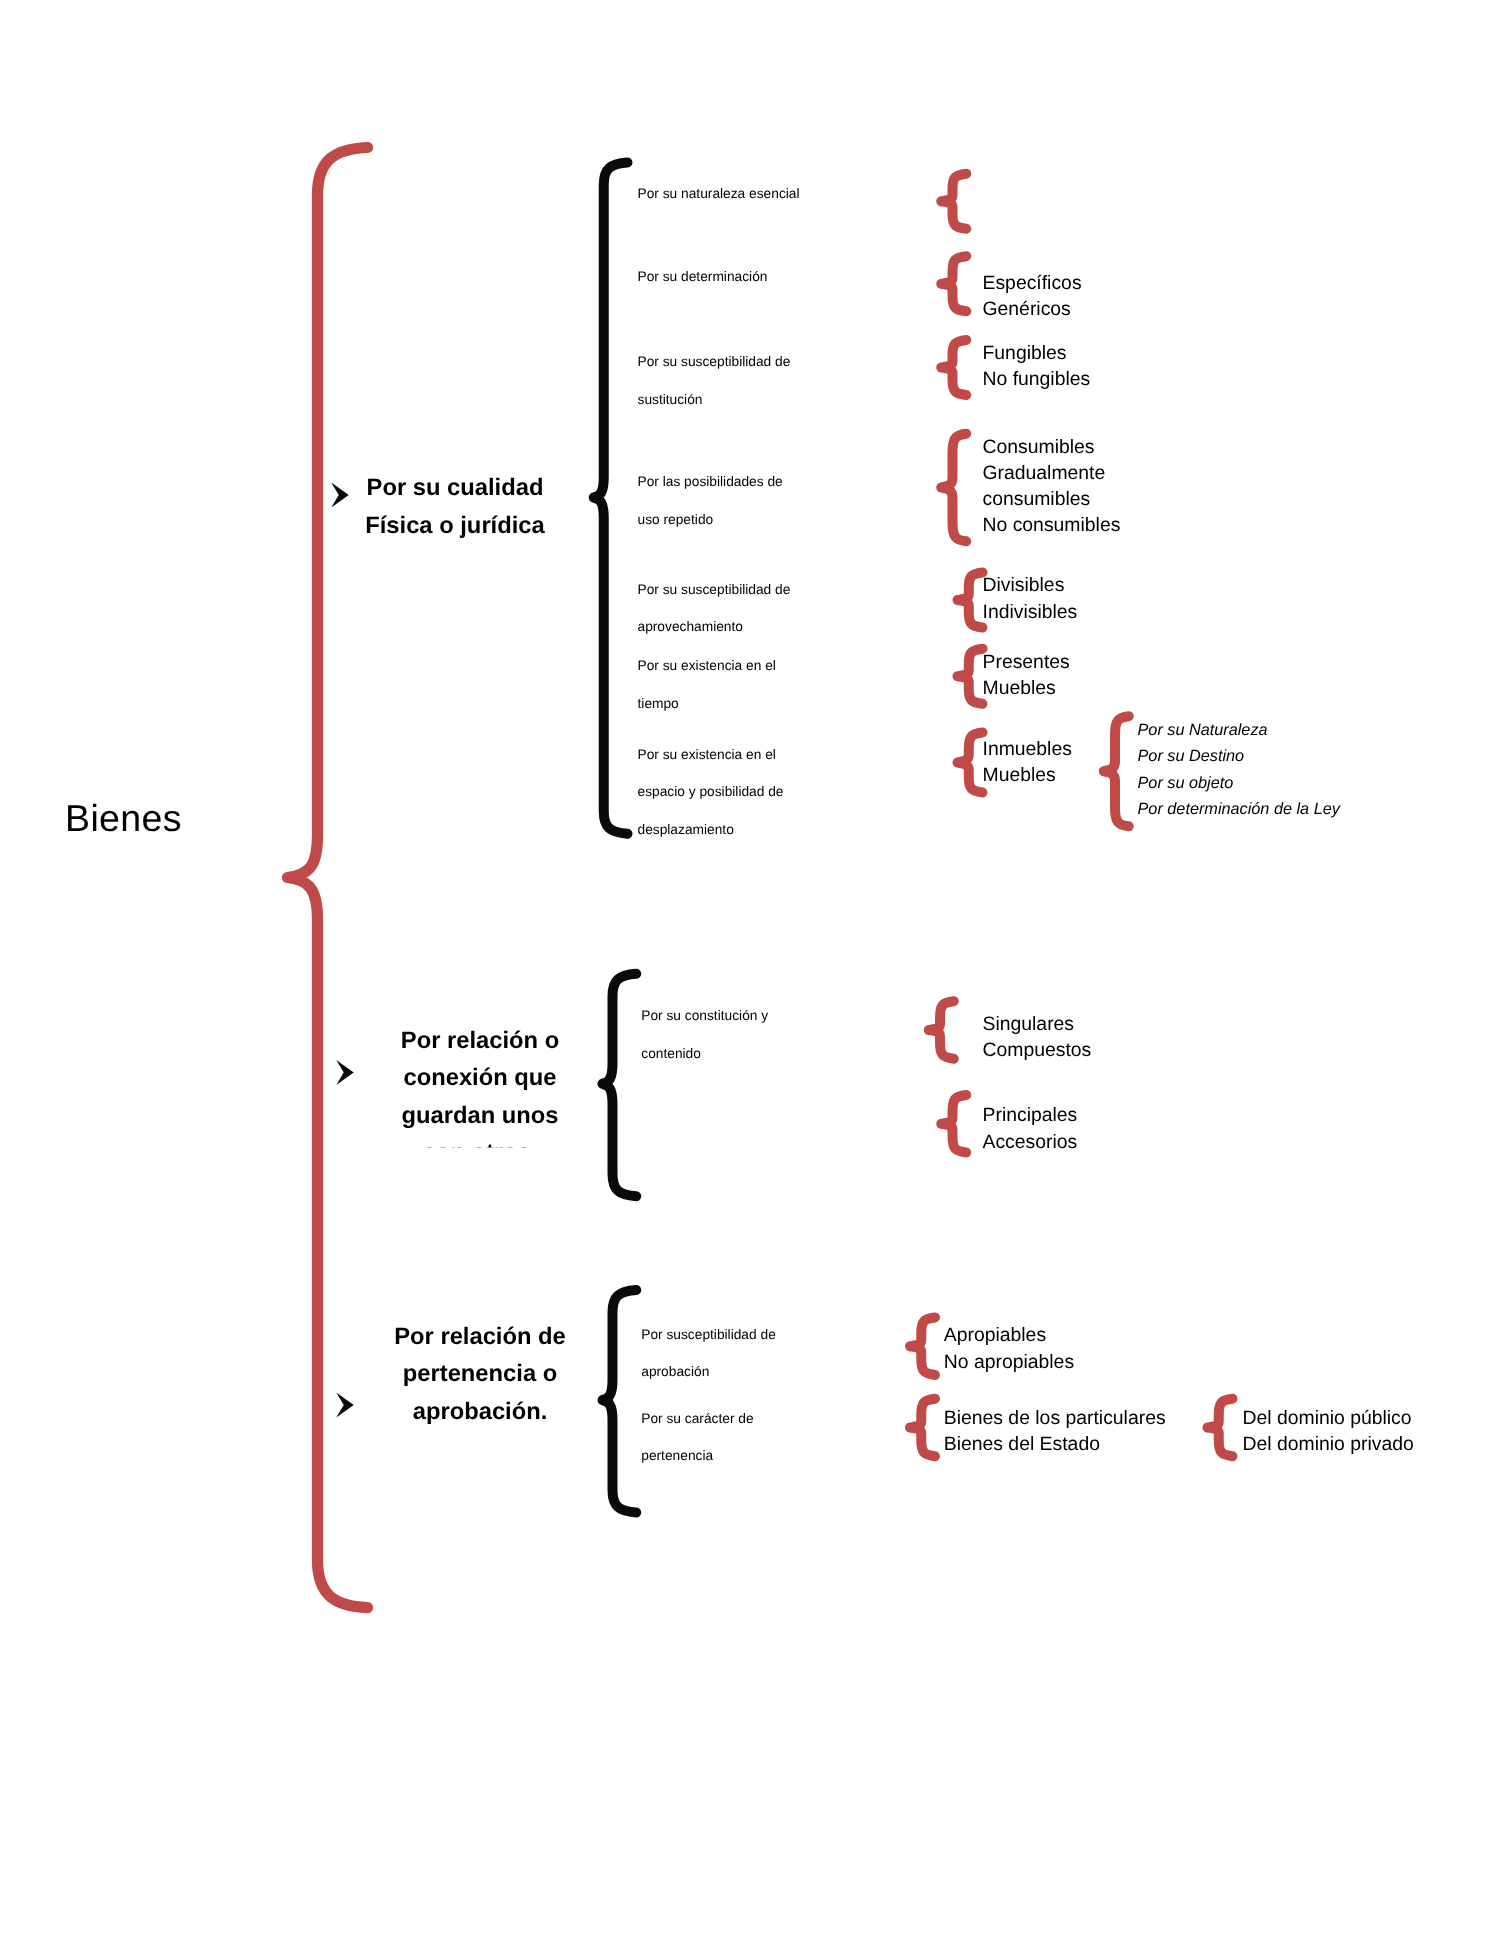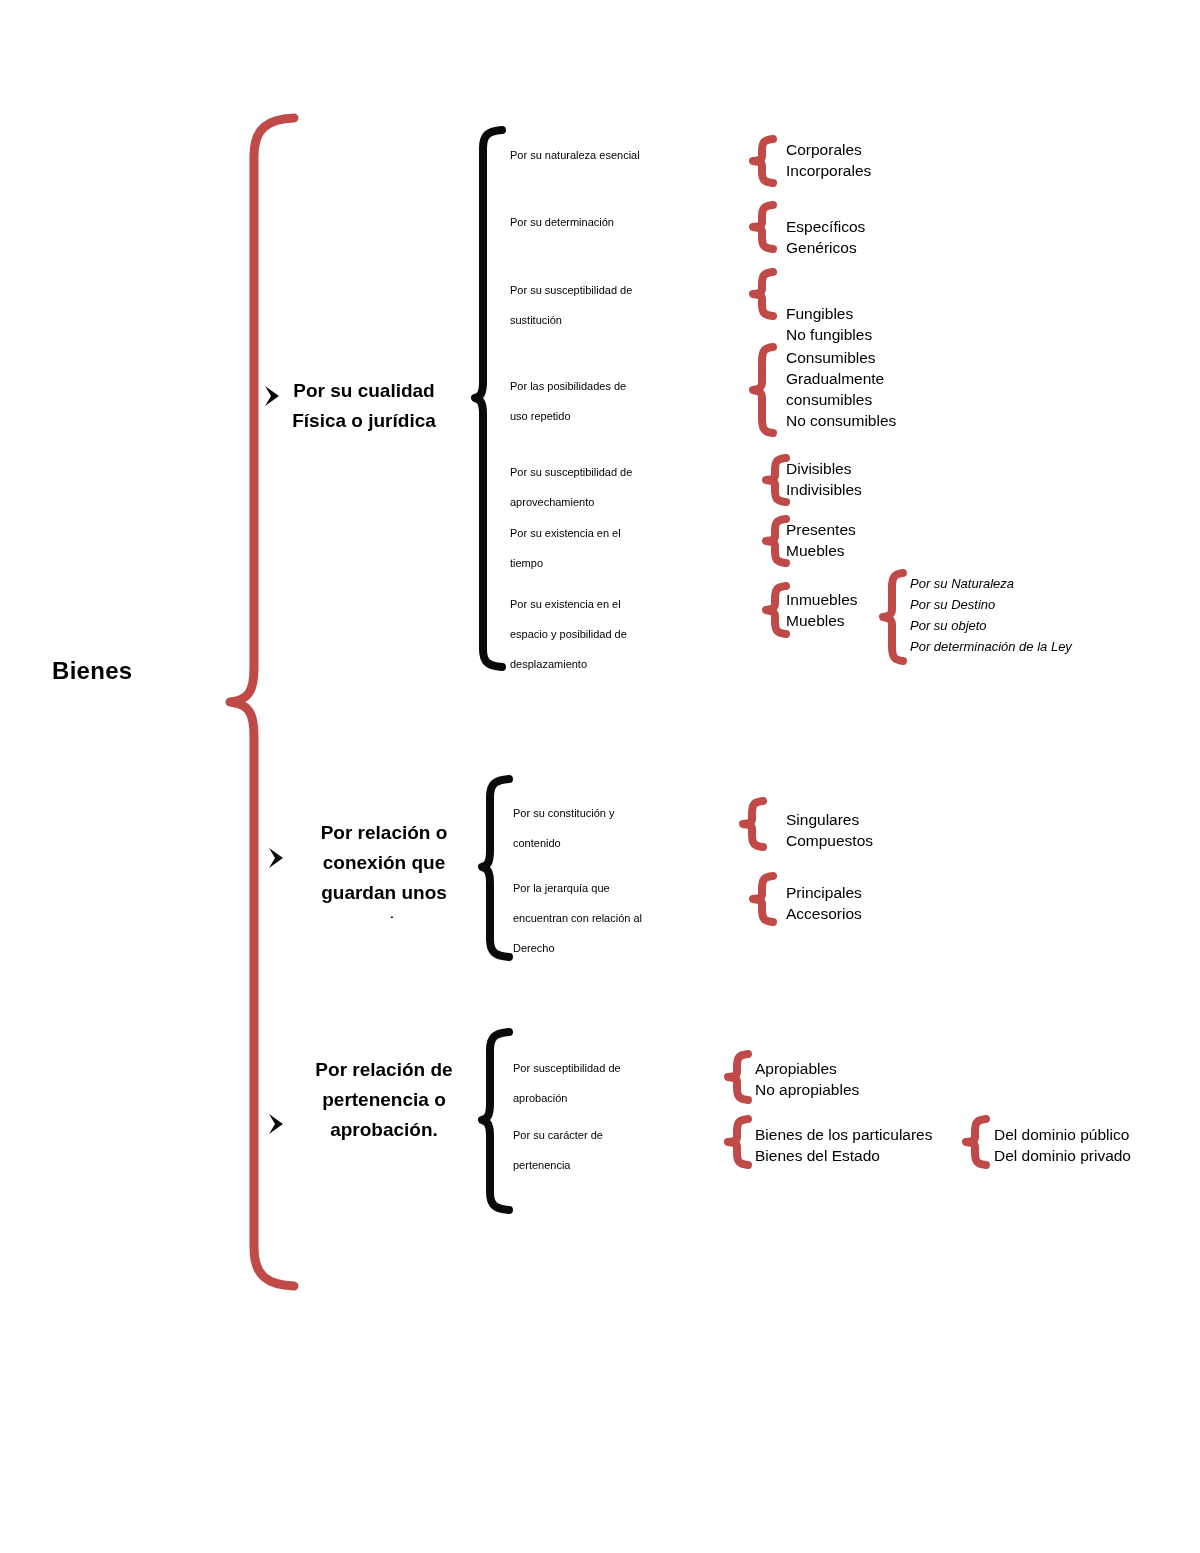--- a/index.html
+++ b/index.html
@@ -12,23 +12,23 @@
     position: relative;
     font-family: "Liberation Sans", sans-serif;
     color: #000000;
     overflow: hidden;
   }
   #canvas { position: absolute; inset: 0; }
 
   
   .root-label {
     position: absolute;
-    left: 52px; top: 657px;
-    font-size: 24px;
-    font-weight: bold;
+    left: 52px; top: 639px;
+    font-size: 30px;
+    font-weight: normal;
     letter-spacing: 0.3px;
     white-space: nowrap;
   }
 
   
   .brace {
     position: absolute;
     pointer-events: none;
   }
   .brace svg { display: block; overflow: visible; }
@@ -113,40 +113,38 @@
                C 9 536, 14 540, 28 541" fill="none" stroke="#0A0A0A" stroke-width="8" stroke-linecap="round" stroke-linejoin="round"></path>
     </svg>
   </div>
 
   <div class="lvl2-text" style="left:510px; top:140px; width:225px;">Por su naturaleza esencial</div>
   <div class="brace" style="left:749px; top:134px;">
     <svg width="32" height="54" viewBox="0 0 32 54">
       <path d="M 24 5 C 15 6, 13 8, 13 17 L 13 22 C 13 26, 10 26, 4 27 C 10 28, 13 28, 13 32 L 13 37 C 13 46, 15 48, 24 49" fill="none" stroke="#BF4A48" stroke-width="8" stroke-linecap="round" stroke-linejoin="round"></path>
     </svg>
   </div>
-  <div class="lvl3-text" style="left:786px; top:139px; width:180px;">Corporales
-Incorporales</div>
 
   <div class="lvl2-text" style="left:510px; top:207px; width:225px;">Por su determinación</div>
   <div class="brace" style="left:749px; top:200px;">
     <svg width="32" height="54" viewBox="0 0 32 54">
       <path d="M 24 5 C 15 6, 13 8, 13 17 L 13 22 C 13 26, 10 26, 4 27 C 10 28, 13 28, 13 32 L 13 37 C 13 46, 15 48, 24 49" fill="none" stroke="#BF4A48" stroke-width="8" stroke-linecap="round" stroke-linejoin="round"></path>
     </svg>
   </div>
   <div class="lvl3-text" style="left:786px; top:216px; width:180px;">Específicos
 Genéricos</div>
 
   <div class="lvl2-text" style="left:510px; top:275px; width:225px;">Por su susceptibilidad de
 sustitución</div>
   <div class="brace" style="left:749px; top:267px;">
     <svg width="32" height="54" viewBox="0 0 32 54">
       <path d="M 24 5 C 15 6, 13 8, 13 17 L 13 22 C 13 26, 10 26, 4 27 C 10 28, 13 28, 13 32 L 13 37 C 13 46, 15 48, 24 49" fill="none" stroke="#BF4A48" stroke-width="8" stroke-linecap="round" stroke-linejoin="round"></path>
     </svg>
   </div>
-  <div class="lvl3-text" style="left:786px; top:272px; width:180px;margin-top:31px;">Fungibles
+  <div class="lvl3-text" style="left:786px; top:272px; width:180px;">Fungibles
 No fungibles</div>
 
   <div class="lvl2-text" style="left:510px; top:371px; width:225px;">Por las posibilidades de
 uso repetido</div>
   <div class="brace" style="left:749px; top:342px;">
     <svg width="32" height="96" viewBox="0 0 32 96">
       <path d="M 24 5 C 15 6, 13 9, 13 20 L 13 40 C 13 46, 10 47, 4 48 C 10 49, 13 50, 13 56 L 13 76 C 13 87, 15 90, 24 91" fill="none" stroke="#BF4A48" stroke-width="8" stroke-linecap="round" stroke-linejoin="round"></path>
     </svg>
   </div>
   <div class="lvl3-text" style="left:786px; top:347px; width:190px;">Consumibles
@@ -220,23 +218,20 @@
   <div class="lvl2-text" style="left:513px; top:798px; width:230px;">Por su constitución y
 contenido</div>
   <div class="brace" style="left:739px; top:796px;">
     <svg width="32" height="56" viewBox="0 0 32 56">
       <path d="M 24 5 C 15 6, 13 8, 13 18 L 13 23 C 13 27, 10 27, 4 28 C 10 29, 13 29, 13 33 L 13 38 C 13 48, 15 50, 24 51" fill="none" stroke="#BF4A48" stroke-width="8" stroke-linecap="round" stroke-linejoin="round"></path>
     </svg>
   </div>
   <div class="lvl3-text" style="left:786px; top:809px; width:180px;">Singulares
 Compuestos</div>
 
-  <div class="lvl2-text" style="left:513px; top:873px; width:235px;">Por la jerarquía que
-encuentran con relación al
-Derecho</div>
   <div class="brace" style="left:749px; top:871px;">
     <svg width="32" height="56" viewBox="0 0 32 56">
       <path d="M 24 5 C 15 6, 13 8, 13 18 L 13 23 C 13 27, 10 27, 4 28 C 10 29, 13 29, 13 33 L 13 38 C 13 48, 15 50, 24 51" fill="none" stroke="#BF4A48" stroke-width="8" stroke-linecap="round" stroke-linejoin="round"></path>
     </svg>
   </div>
   <div class="lvl3-text" style="left:786px; top:882px; width:180px;">Principales
 Accesorios</div>
 
   <div class="chevron" style="left:264px; top:1111px;">
     <svg width="26" height="26" viewBox="0 0 26 26">

